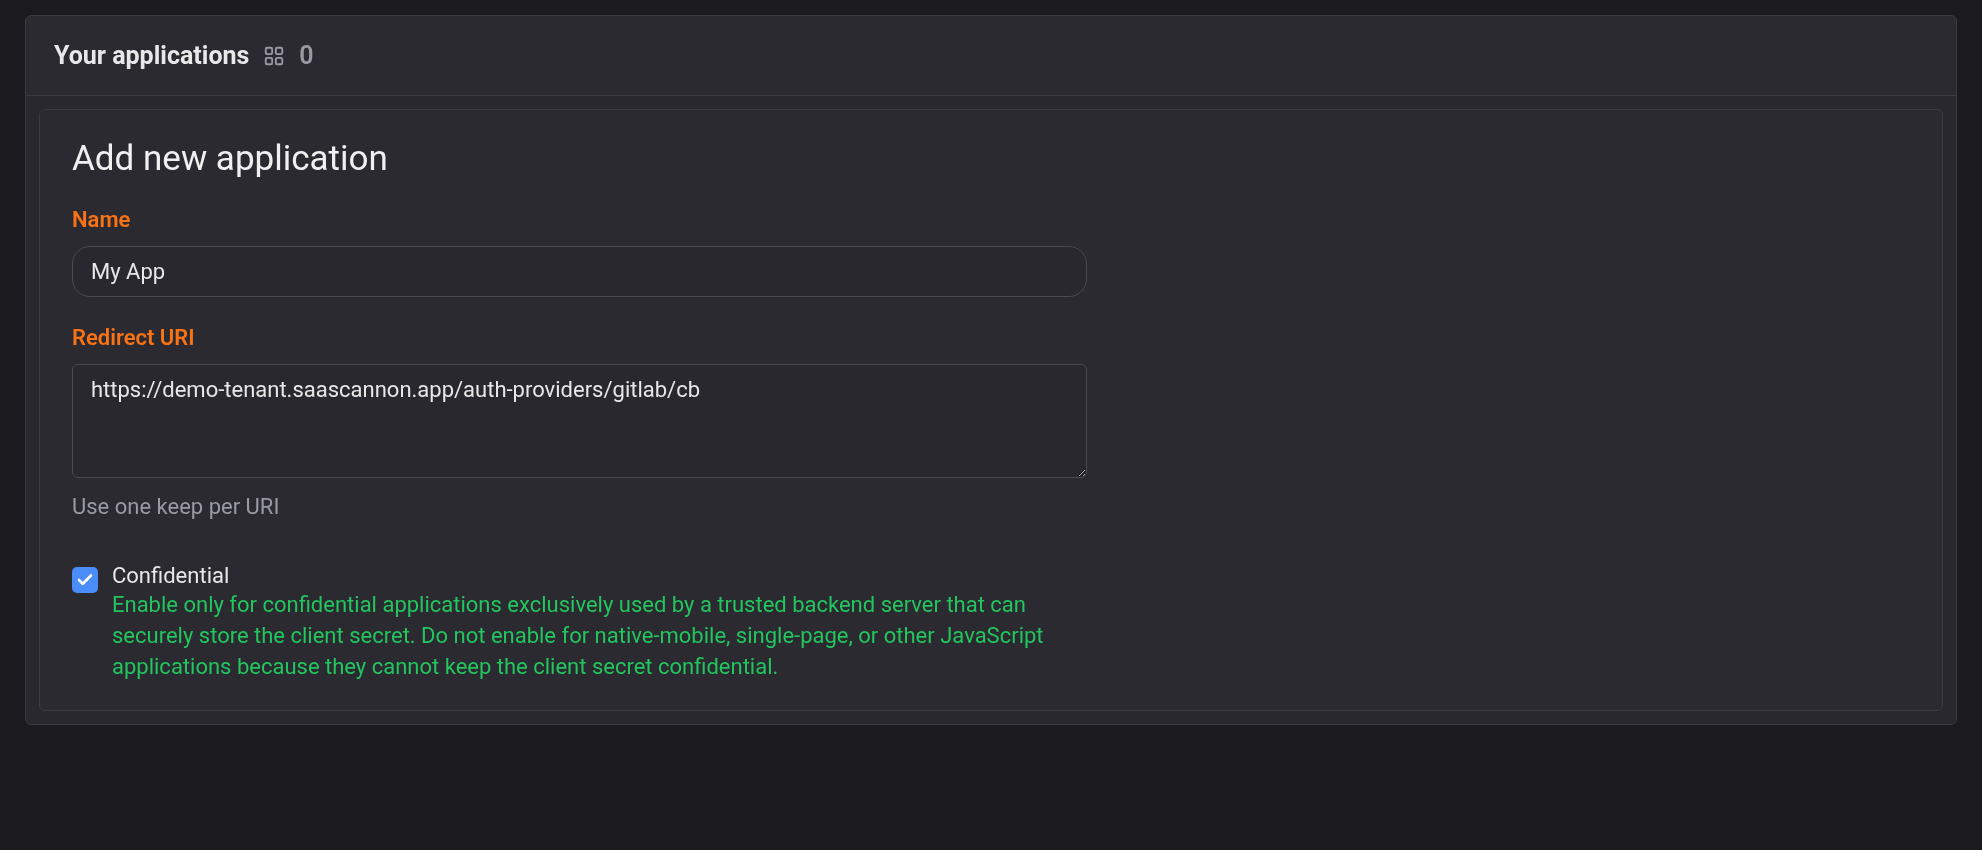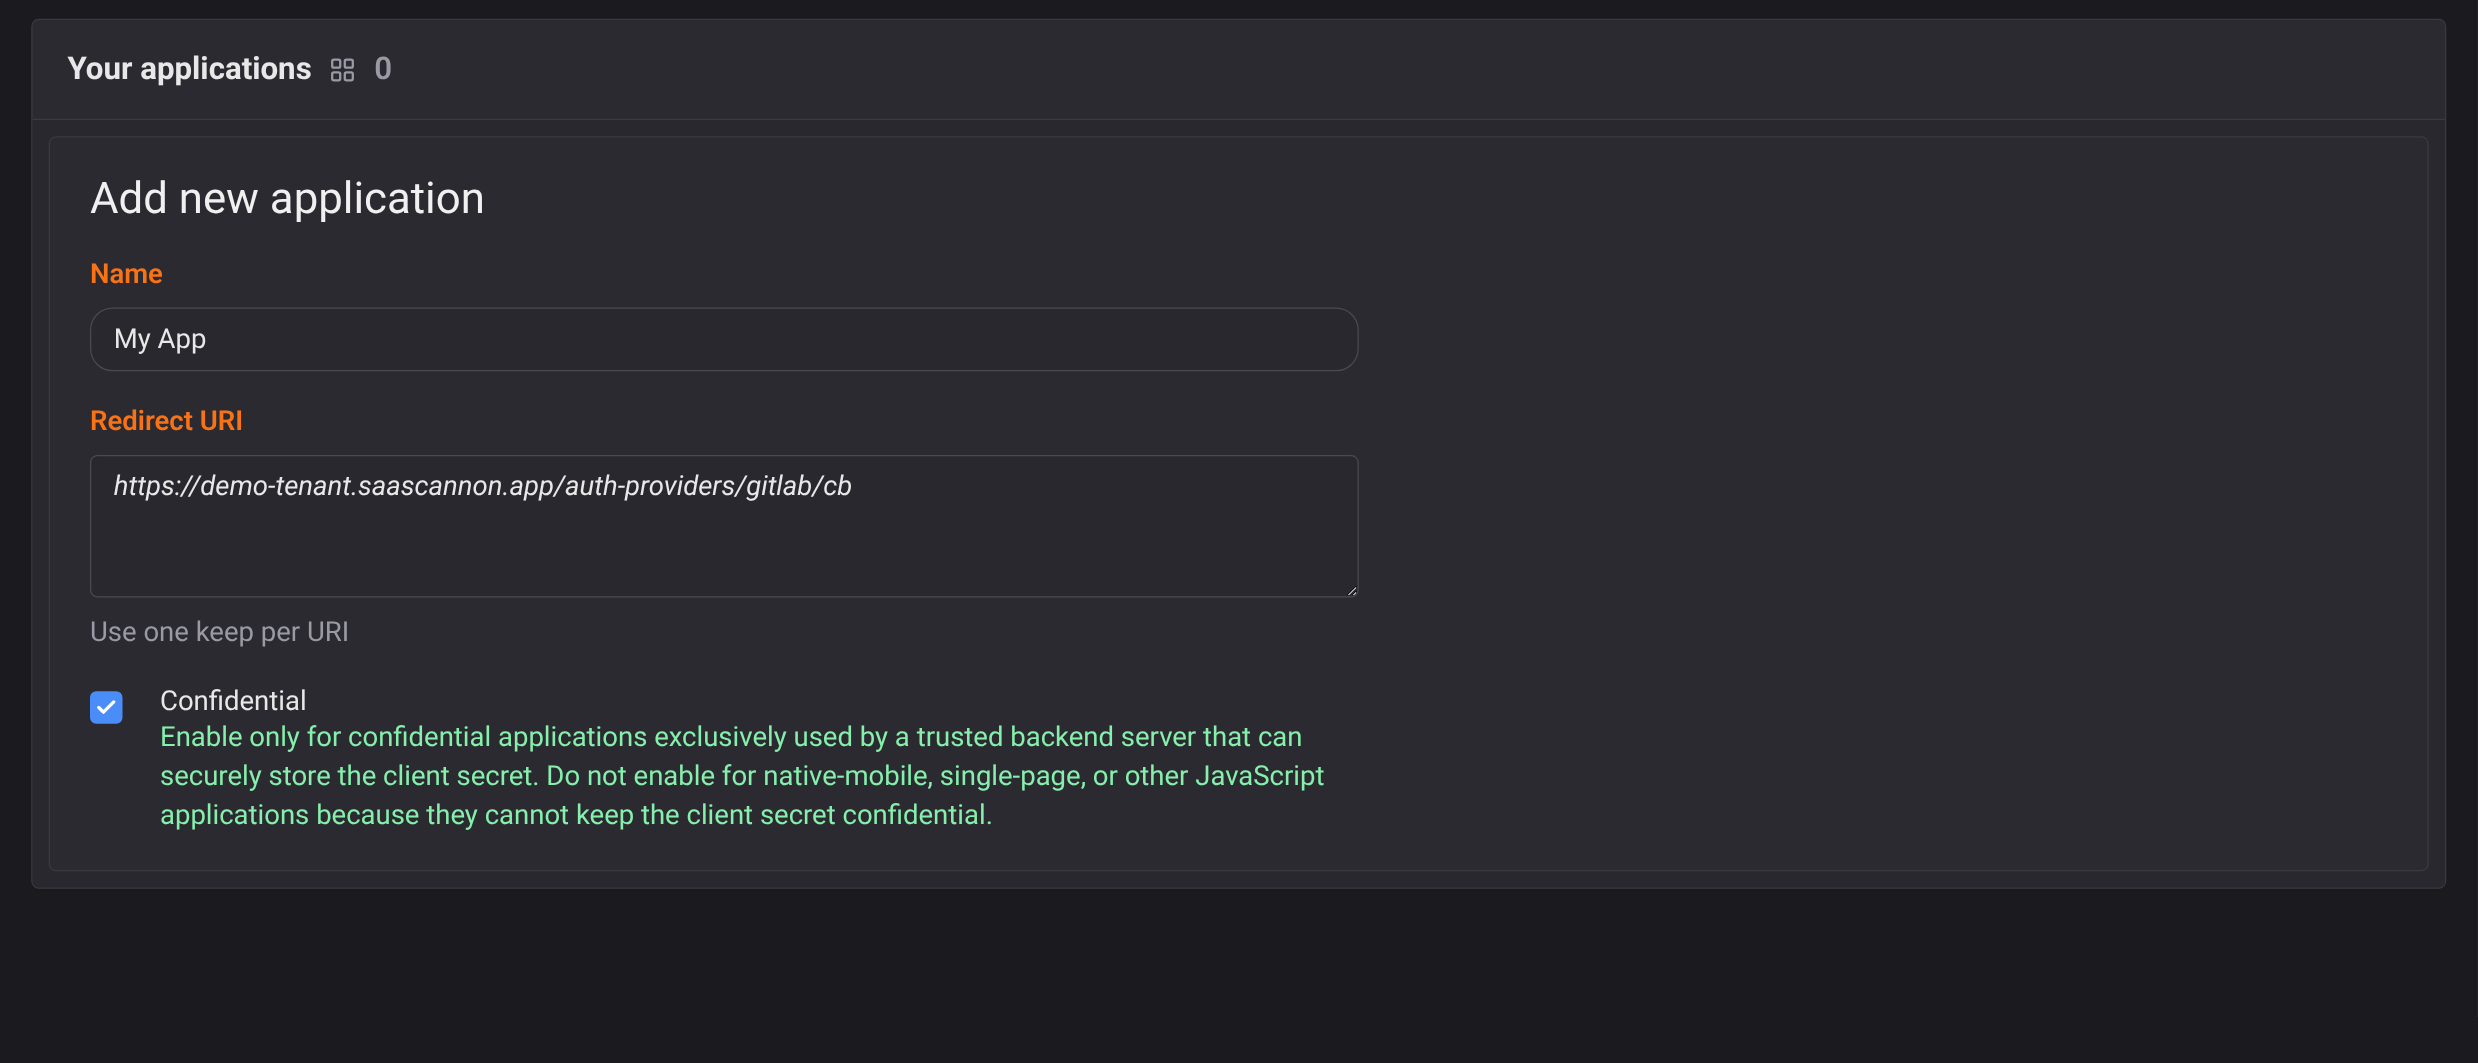--- a/index.html
+++ b/index.html
@@ -93,34 +93,33 @@
       width: 1015px;
       height: 114px;
       padding: 12px 18px;
       background-color: #28282e;
       border: 1px solid #4a4a52;
       border-radius: 6px;
       color: #e8e8e8;
       font-size: 22px;
       font-family: inherit;
       resize: vertical;
-      font-style: italic;
     }
     
     .help-text {
       font-size: 22px;
       color: #9a9aa5;
       margin-top: 12px;
     }
     
     .checkbox-group {
       display: flex;
       align-items: flex-start;
-      gap: 30px;
-      margin-top: 30px;
+      gap: 14px;
+      margin-top: 44px;
     }
     
     .checkbox-wrapper {
       flex-shrink: 0;
       position: relative;
       width: 26px;
       height: 26px;
       margin-top: 4px;
     }
     
@@ -156,21 +155,21 @@
     .checkbox-label {
       font-size: 22px;
       font-weight: 400;
       color: #e8e8e8;
       display: block;
       margin-bottom: 2px;
     }
     
     .checkbox-description {
       font-size: 22px;
-      color: #86efac;
+      color: #22c55e;
       line-height: 1.4;
     }
   </style>
 </head>
 <body>
 
 <div class="panel">
   <div class="panel-header">
     <span class="panel-header-title">Your applications</span>
     <span class="apps-icon">

